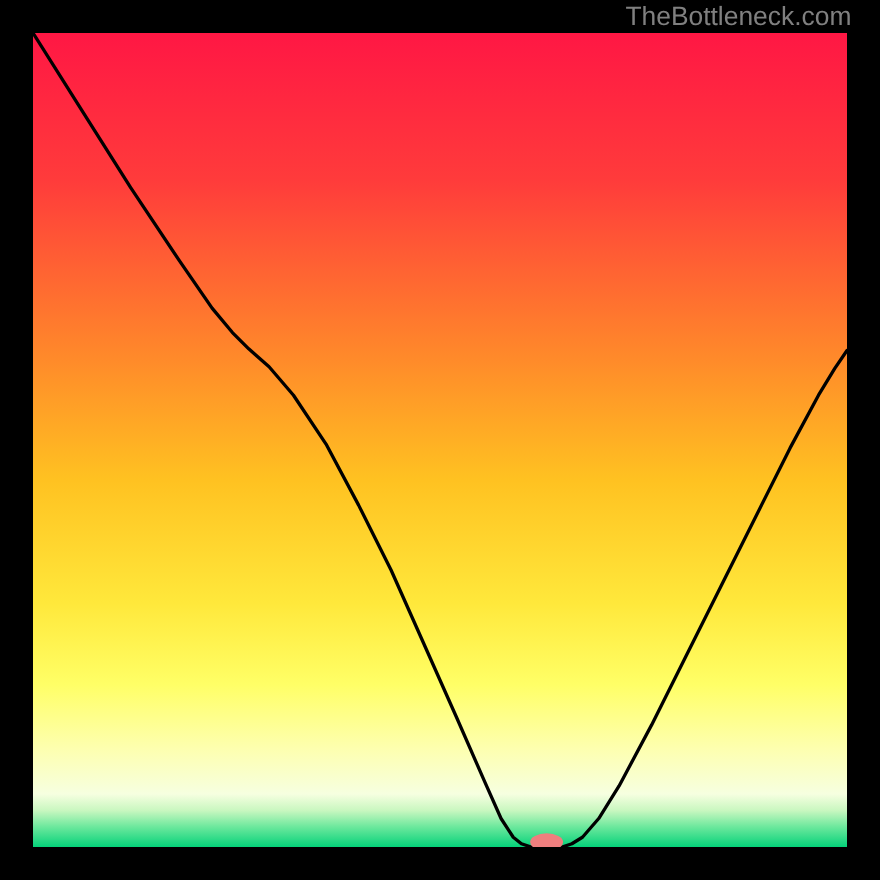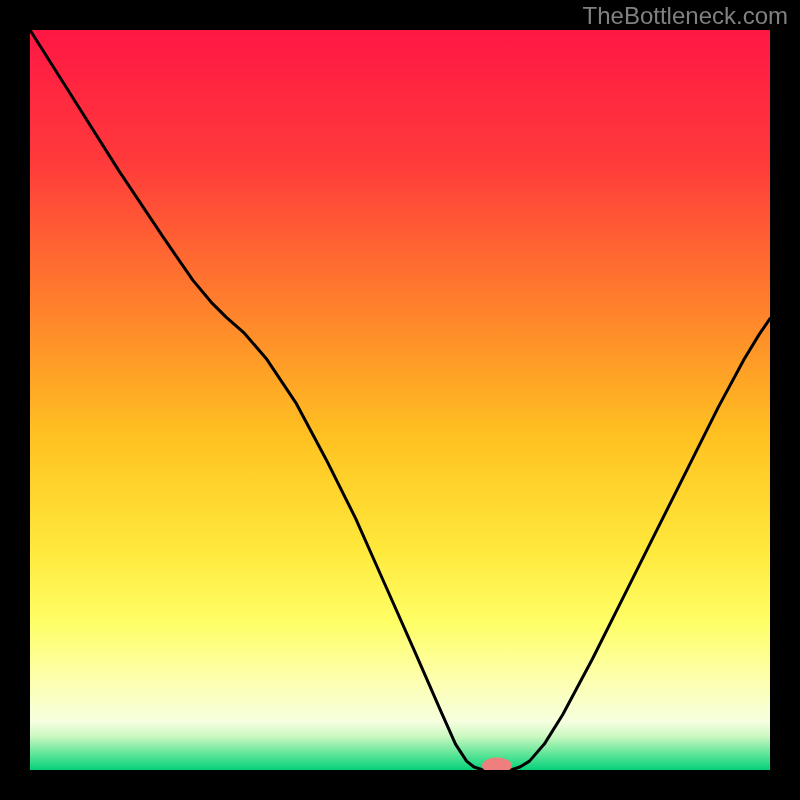--- a/index.html
+++ b/index.html
@@ -12,21 +12,21 @@
   }
   .frame {
     position: relative;
     width: 800px;
     height: 800px;
     background: #000;
   }
   .watermark {
     position: absolute;
     top: 2px;
-    right: 12px;
+    right: 26px;
     color: #808080;
     font-family: Arial, Helvetica, sans-serif;
     font-size: 24px;
     font-weight: 400;
     z-index: 5;
   }
   svg.plot {
     position: absolute;
     left: 0;
     top: 0;

